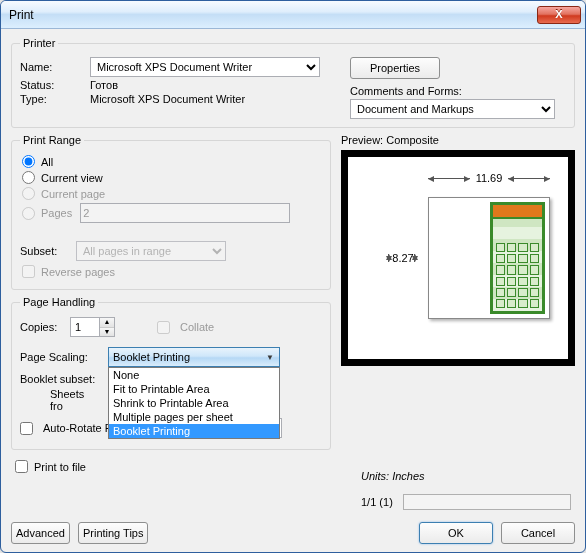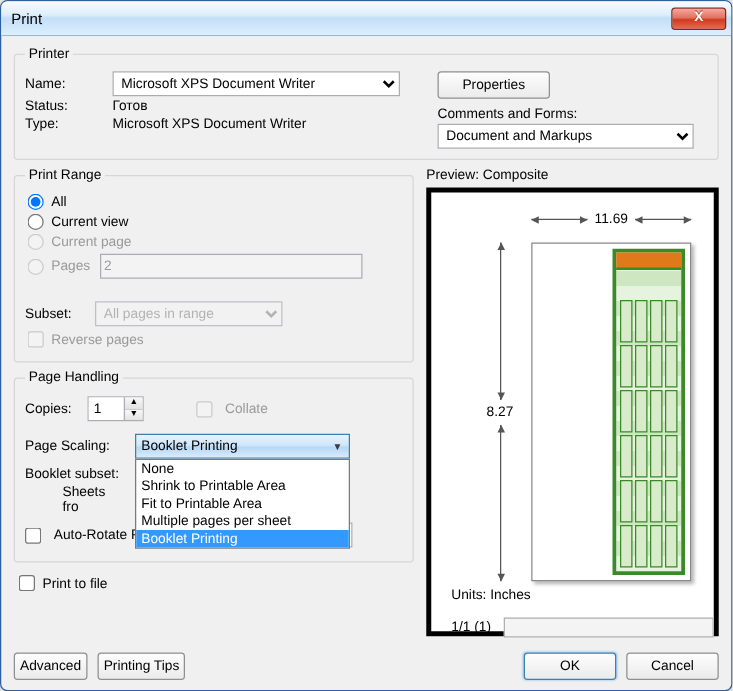--- a/index.html
+++ b/index.html
@@ -117,30 +117,30 @@
     color:#000;
   }
   .fake-select .arrow { font-size:8px; color:#3b3b3b; padding:0 3px; }
   .dd-list {
     position:absolute; top:20px; left:0; width:172px; background:#fff; border:1px solid #7a7a7a;
     z-index:50;
   }
   .dd-list div { padding:1px 4px; cursor:pointer; white-space:nowrap;}
   .dd-list div.sel { background:#3399ff; color:#fff; }
   .preview-box {
-    background:#fff; border:4px solid #000000; height:359px; position:relative;
+    background:#fff; border:7px solid #000000; height:216px; position:relative;
     margin-top:4px;
   }
   .dim-h { position:absolute; top:14px; left:80px; right:18px; height:14px; display:flex; align-items:center;}
   .dim-h .line{flex:1;height:0;border-top:1px solid #555;position:relative;}
   .dim-h .line::before,.dim-h .line::after{content:"";position:absolute;top:-3px;width:0;height:0;border-top:3px solid transparent;border-bottom:3px solid transparent;}
   .dim-h .line::before{left:0;border-right:6px solid #555;}
   .dim-h .line::after{right:0;border-left:6px solid #555;}
   .dim-h span{padding:0 6px;font-size:11px;color:#000;}
-  .dim-v { position:absolute; left:40px; top:40px; bottom:40px; width:30px; display:flex; flex-direction:column; align-items:center;}
+  .dim-v { position:absolute; left:40px; top:40px; bottom:40px; width:30px; display:flex; flex-direction:row; align-items:center;}
   .dim-v .vline{width:0;flex:1;border-left:1px solid #555;position:relative;}
   .dim-v .vline::before,.dim-v .vline::after{content:"";position:absolute;left:-3px;width:0;height:0;border-left:3px solid transparent;border-right:3px solid transparent;}
   .dim-v .vline::before{top:0;border-bottom:6px solid #555;}
   .dim-v .vline::after{bottom:0;border-top:6px solid #555;}
   .dim-v span{padding:4px 0;font-size:11px;color:#000;}
   .page {
     position:absolute; top:40px; bottom:40px; left:80px; right:18px;
     background:#fff; border:1px solid #888; box-shadow:2px 2px 3px rgba(0,0,0,.3);
   }
   .page .half {
@@ -151,21 +151,21 @@
   }
   .page .half .hdr{height:14px;background:#e0781c;border-bottom:2px solid #3a8a2a;}
   .page .half .grid{position:absolute;top:38px;left:3px;right:3px;bottom:3px;display:grid;grid-template-columns:repeat(4,1fr);grid-auto-rows:1fr;gap:2px;}
   .page .half .grid span{background:#d8eccb;border:1px solid #3a8a2a;}
   .footer {
     position:absolute; left:10px; right:10px; bottom:8px; display:flex; align-items:center; gap:8px;
   }
   .footer .spacer { flex:1; }
   .prog { position:absolute; right:14px; bottom:42px; width:210px; display:flex; align-items:center; gap:10px;}
   .prog .bar { flex:1; height:16px; border:1px solid #b0b0b0; background:#f4f4f4; }
-  .units { position:absolute; right:14px; bottom:70px; width:210px; }
+  .units { position:absolute; right:14px; bottom:70px; width:210px;font-style:italic; }
   .lbl-row { display:flex; align-items:center; gap:6px; margin:3px 0;}
 </style>
 </head>
 <body>
 
 <div class="window">
   <div class="titlebar">
     <div class="title">Print</div>
     <div class="close-btn">
       <span>X</span>
@@ -257,22 +257,22 @@
 
           <div class="lbl-row" style="margin-top:10px">
             <span style="width:82px">Page Scaling:</span>
             <span class="dd-wrap">
               <span class="fake-select">
                 <span>Booklet Printing</span>
                 <span class="arrow">▼</span>
               </span>
               <div class="dd-list">
                 <div>None</div>
+                <div>Fit to Printable Area</div>
                 <div>Shrink to Printable Area</div>
-                <div>Fit to Printable Area</div>
                 <div>Multiple pages per sheet</div>
                 <div class="sel">Booklet Printing</div>
               </div>
             </span>
           </div>
 
           <div class="lbl-row" style="margin-top:6px">
             <span style="width:92px">Booklet subset:</span>
           </div>
           <div class="lbl-row">

